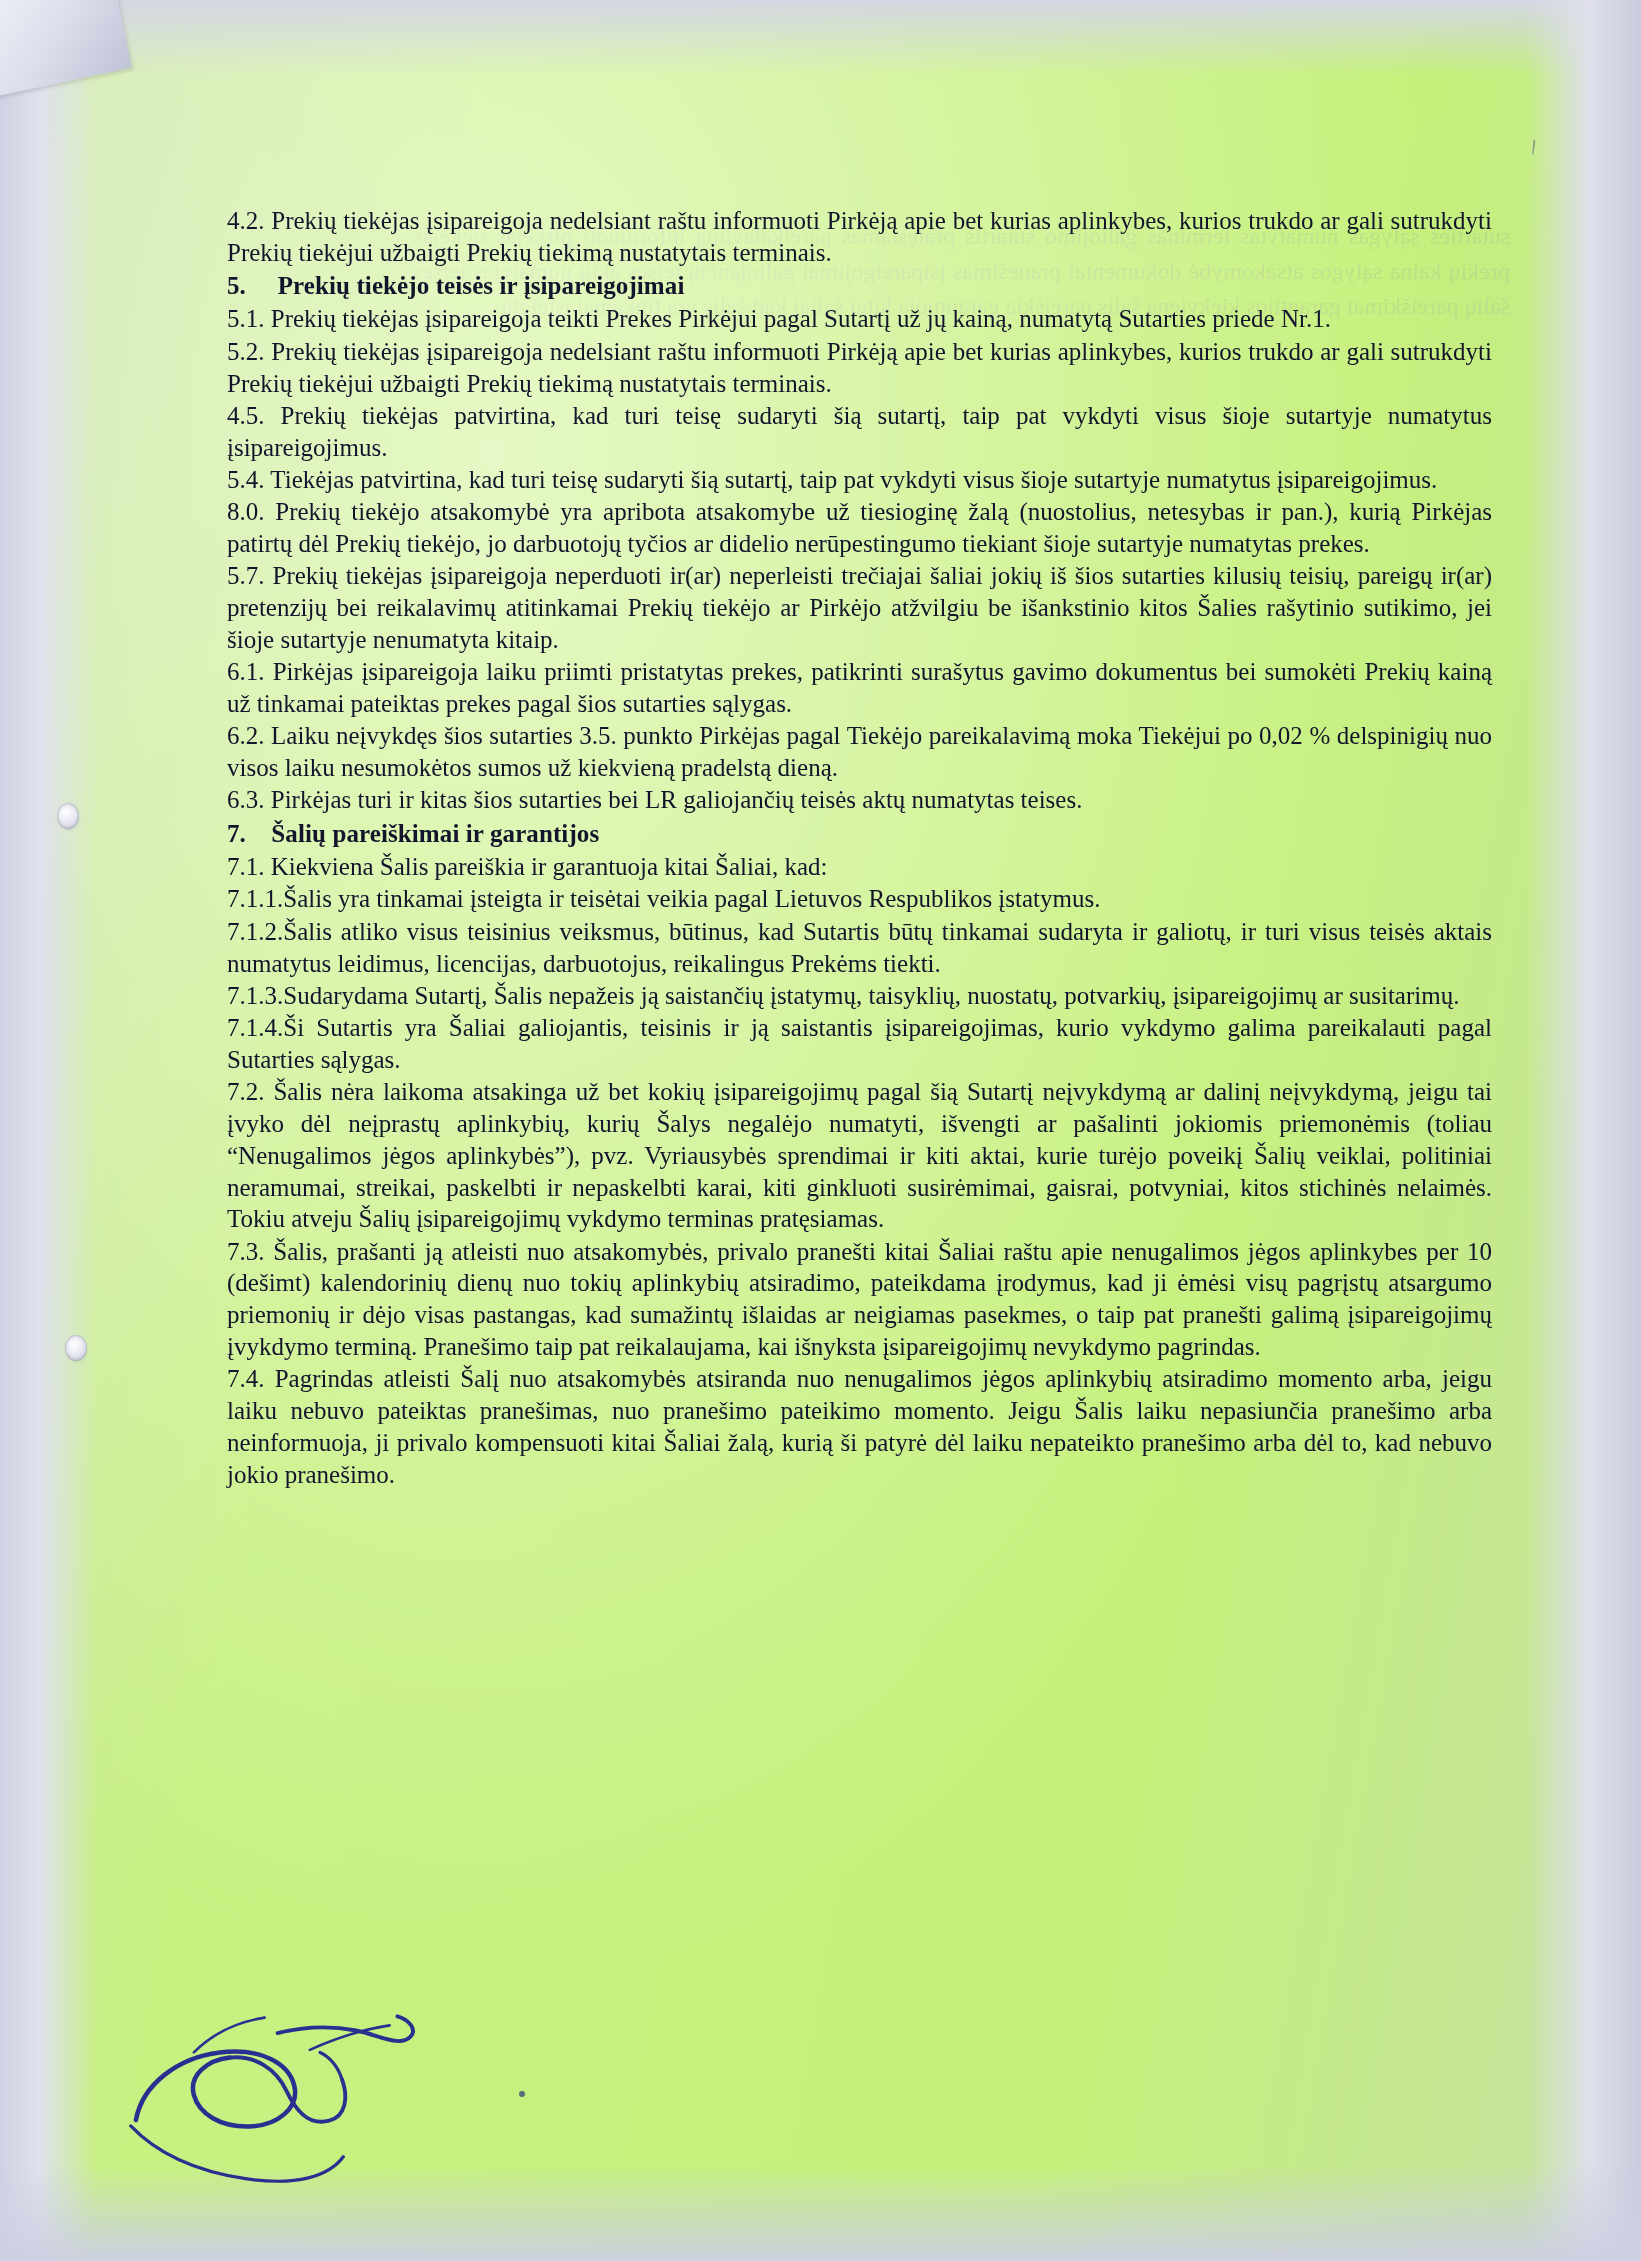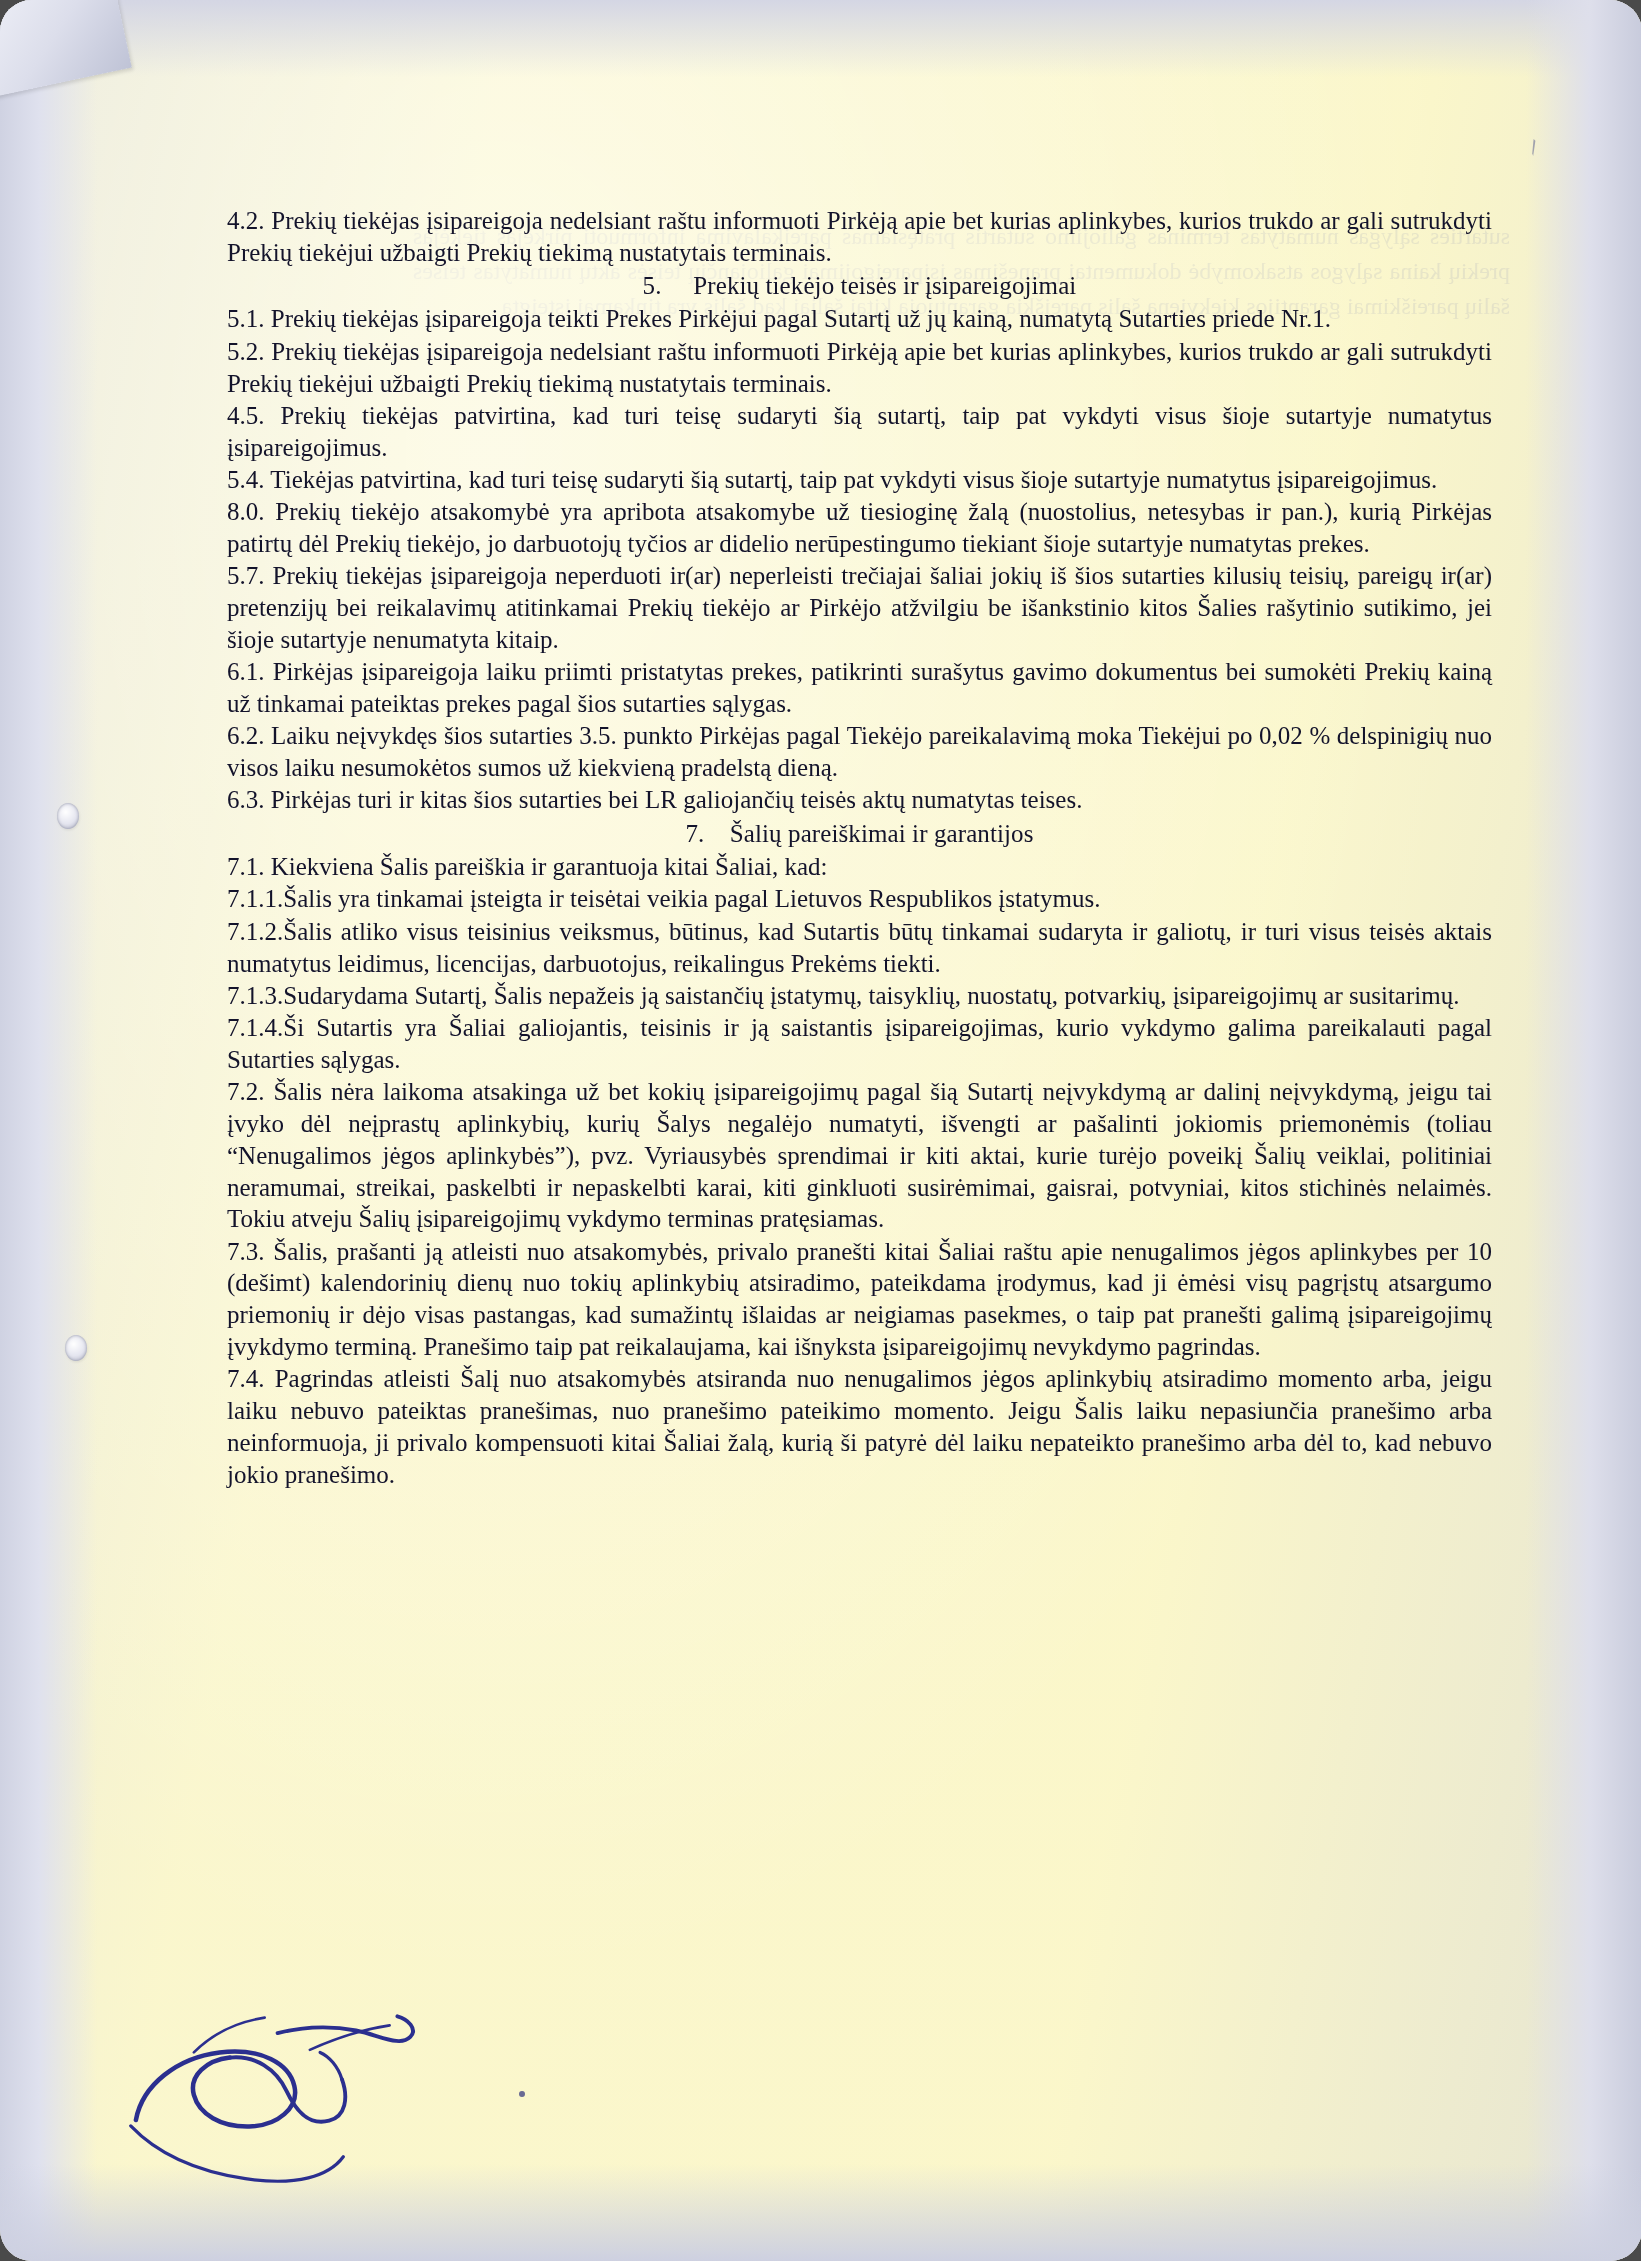--- a/index.html
+++ b/index.html
@@ -4,24 +4,23 @@
 <style>
   html, body {
     margin: 0;
     padding: 0;
     background: #4a4a4a;
   }
   .page {
     position: relative;
     width: 1642px;
     height: 2261px;
-    background: #fef9c3;
+    background: #bef264;
     overflow: hidden;
     font-family: "Liberation Serif", serif;
-    border-radius: 32px;
   }
   
   .page::before {
     content: "";
     position: absolute;
     inset: 0;
     background:
       radial-gradient(ellipse at 30% 20%, rgba(255,255,255,0.55), rgba(255,255,255,0) 60%),
       linear-gradient(100deg, rgba(214,216,230,0.55) 0%, rgba(236,237,245,0.2) 25%, rgba(232,233,243,0.15) 70%, rgba(205,208,224,0.5) 100%);
     pointer-events: none;
@@ -92,22 +91,22 @@
     font-size: 25px;
     line-height: 1.27;
     text-align: justify;
     text-justify: inter-word;
   }
   p {
     margin: 0 0 0.6px 0;
     text-indent: 0;
   }
   .heading {
-    font-weight: normal;
-    text-align: center;
+    font-weight: bold;
+    text-align: left;
     margin: 1.9px 0 1.3px 0;
     letter-spacing: 0.1px;
   }
   .bold-inline { font-weight: normal; }
 
   
   .ghost {
     position: absolute;
     z-index: 1;
     color: rgba(120,126,165,0.17);

